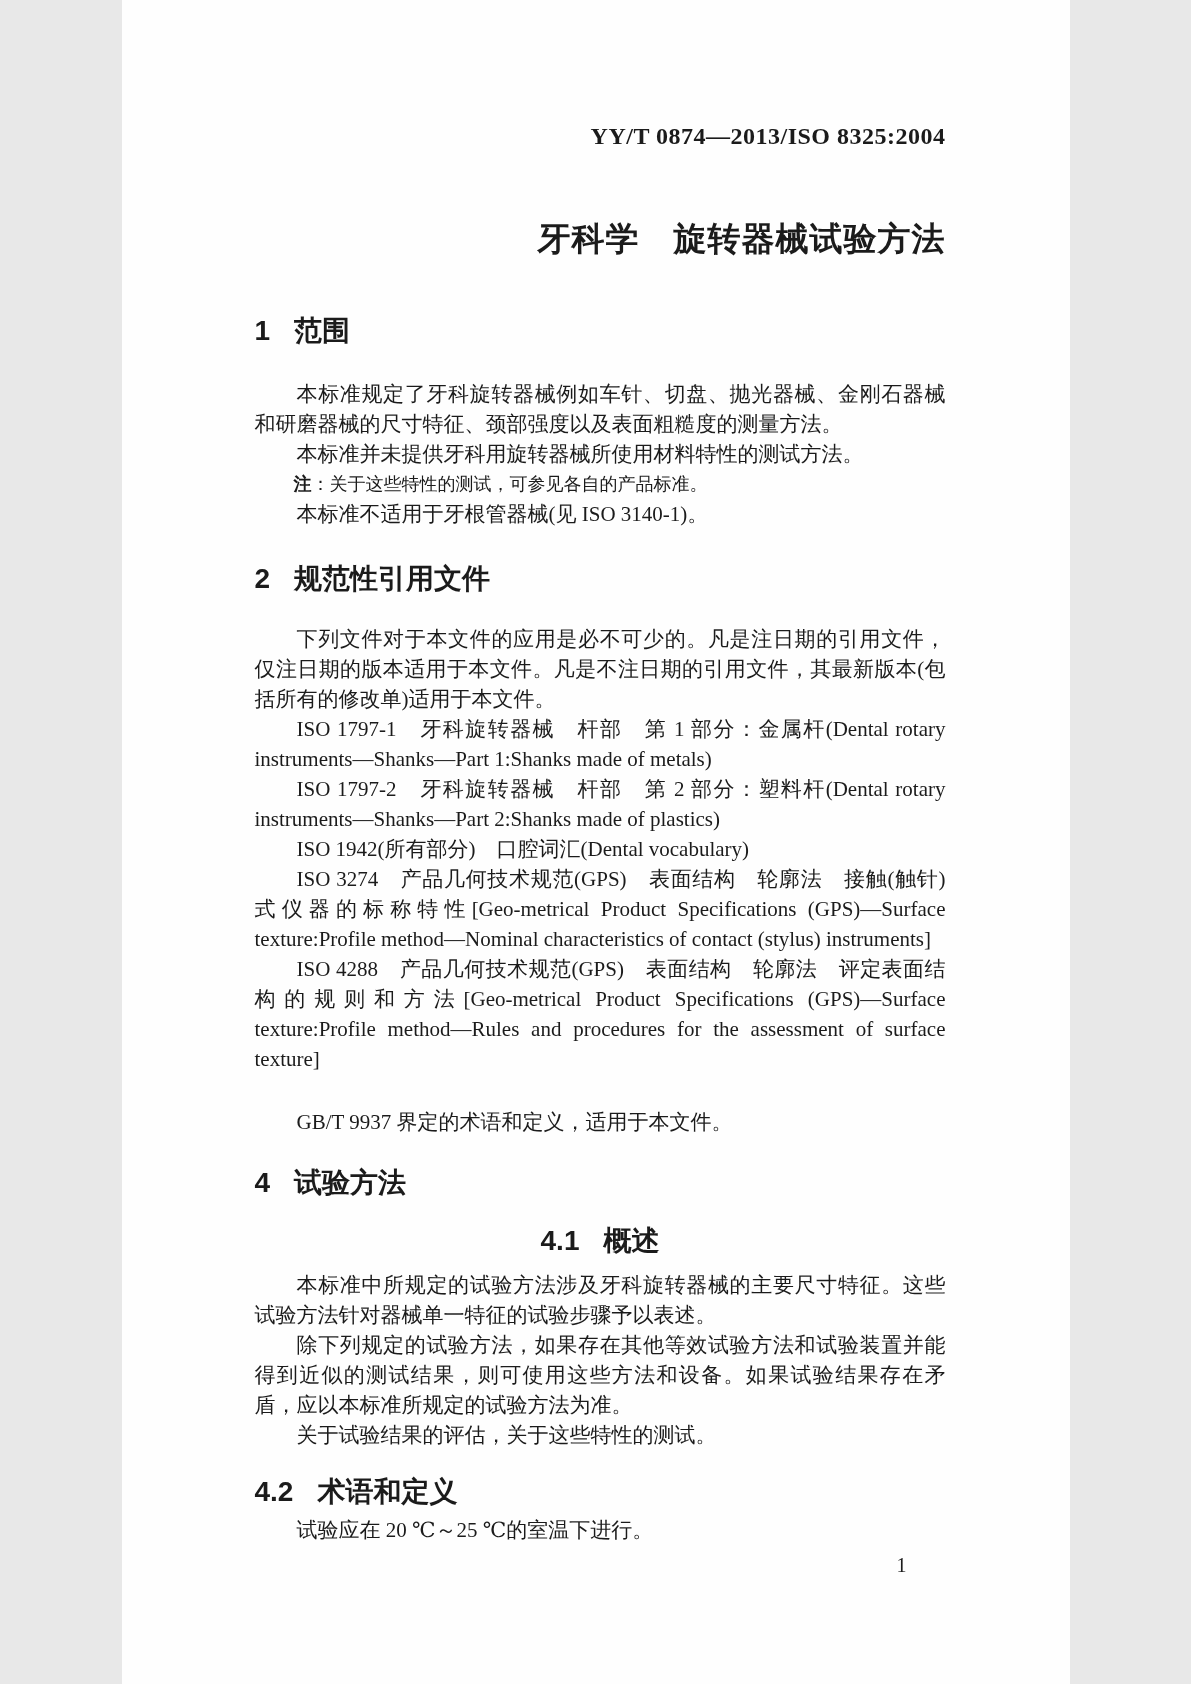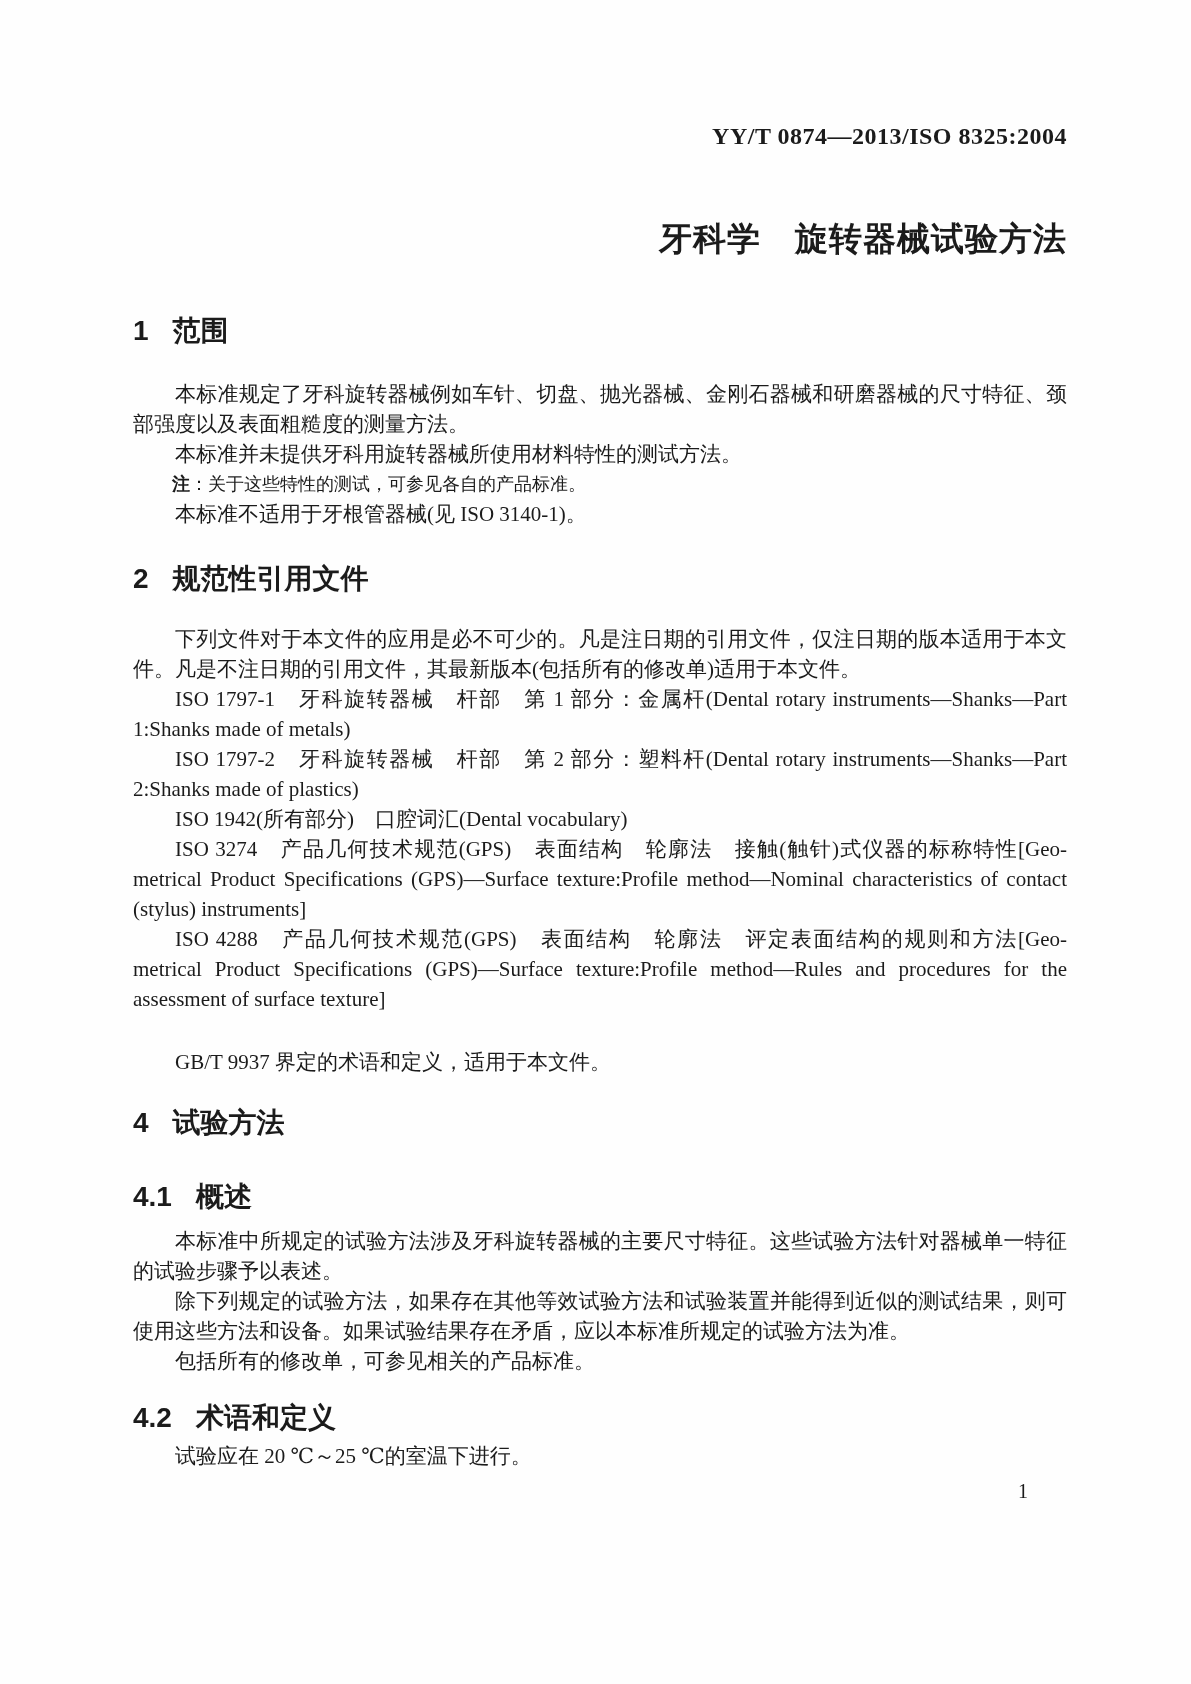--- a/index.html
+++ b/index.html
@@ -2,21 +2,21 @@
 <html><head>
 <meta charset="utf-8">
 <style>
   html, body {
     margin: 0;
     padding: 0;
     background: #e8e8e8;
   }
   .page {
     position: relative;
-    width: 1191px;
+    width: 948px;
     height: 1684px;
     margin: 0 auto;
     background: #fefefe;
     color: #1b1b1b;
     box-sizing: border-box;
     padding: 0 124px 0 133px;
     display: flow-root;
     overflow: hidden;
     font-family: "Liberation Serif", "DejaVu Serif", serif;
   }
@@ -50,21 +50,21 @@
     font-size: 28px;
     line-height: 28px;
     text-align: left;
   }
   .sec-h .sec-no { margin-right: 24px; }
 
   .mt-sec1 { margin-top: 58px; }
   .mt-sec2 { margin-top: 36px; }
   .mt-sec3 { margin-top: 46px; }
   .mt-sec4 { margin-top: 32px; }
-  .mt-sec41 { margin-top: 46px; }
+  .mt-sec41 { margin-top: 30px; text-align: center; }
   .mt-sec42 { margin-top: 28px; }
 
   
   .para {
     margin: 0;
     font-size: 21px;
     line-height: 30px;
     text-align: justify;
     text-indent: 42px;
     font-family: "Liberation Serif", "DejaVu Serif", serif;
@@ -132,21 +132,21 @@
 
   <div class="sec-h mt-sec4">
     <span class="sec-no">4</span><span>试验方法</span>
   </div>
 
   <div class="sec-h mt-sec41">
     <span class="sec-no">4.1</span><span>概述</span>
   </div>
   <p class="para mt-p41">本标准中所规定的试验方法涉及牙科旋转器械的主要尺寸特征。这些试验方法针对器械单一特征的试验步骤予以表述。</p>
   <p class="para">除下列规定的试验方法，如果存在其他等效试验方法和试验装置并能得到近似的测试结果，则可使用这些方法和设备。如果试验结果存在矛盾，应以本标准所规定的试验方法为准。</p>
-  <p class="para">包括所有的修改单，可参见相关的产品标准。</p>
+  <p class="para">关于试验结果的评估，关于这些特性的测试。</p>
 
   <div class="sec-h mt-sec42">
     <span class="sec-no">4.2</span><span>术语和定义</span>
   </div>
   <p class="para mt-p42">试验应在 20 ℃～25 ℃的室温下进行。</p>
 
   <div class="page-num">1</div>
 
 </div>
 

